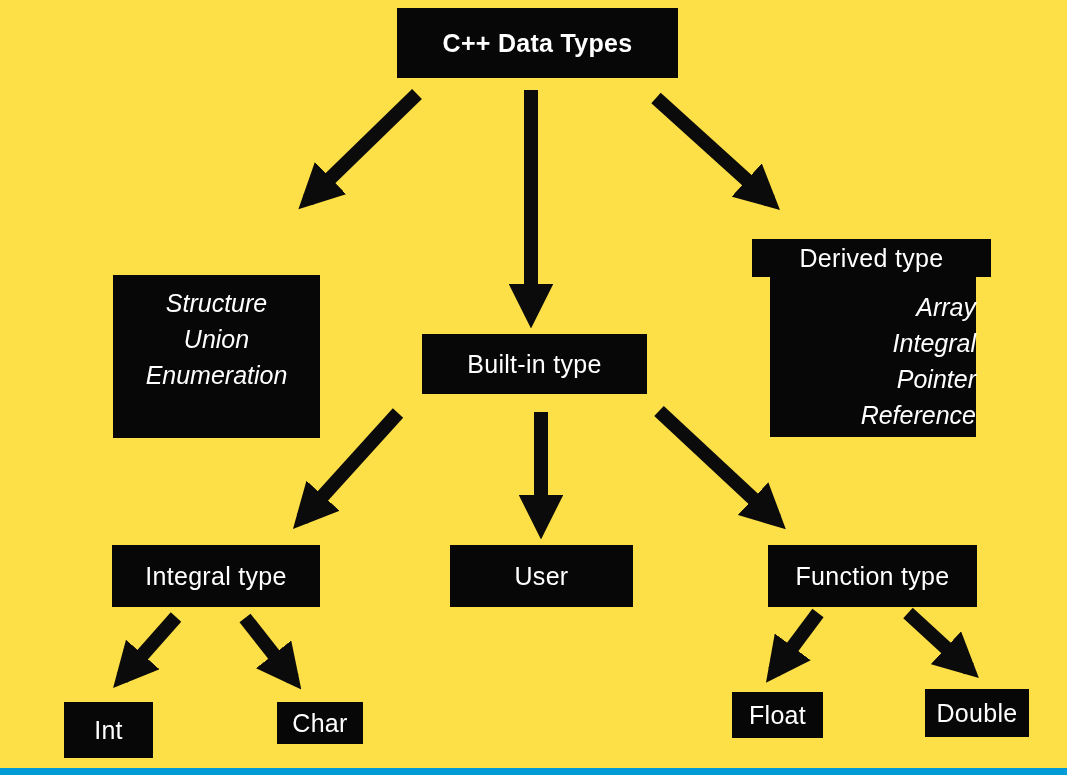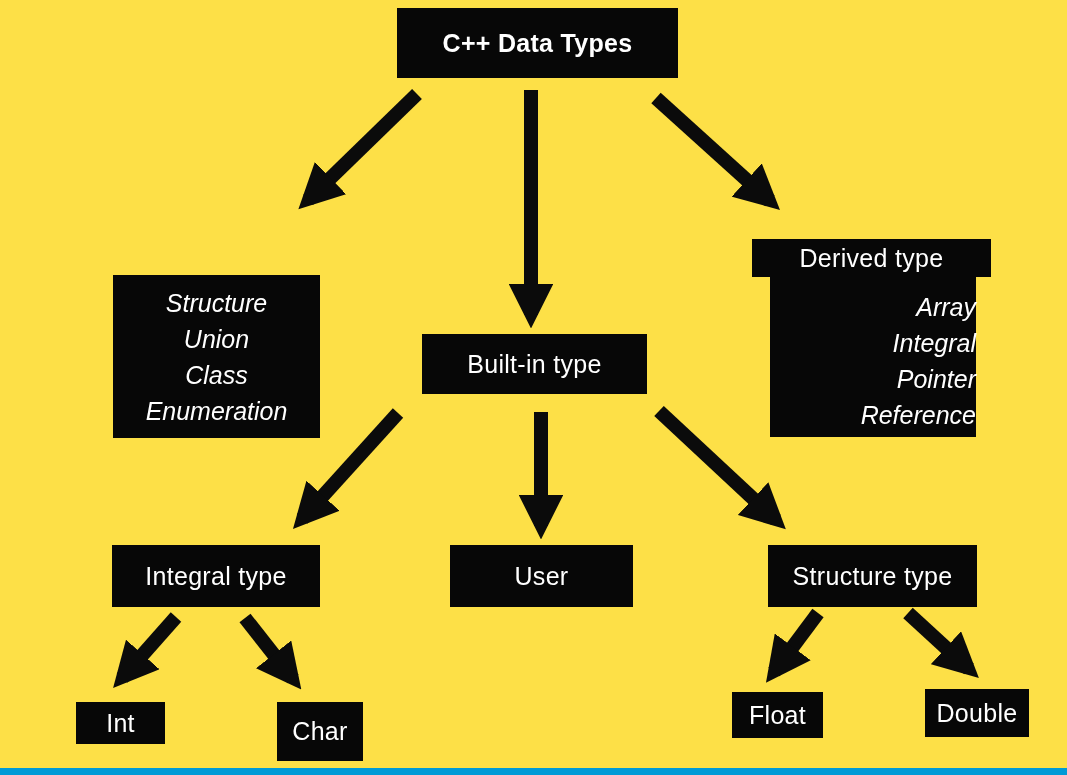--- a/index.html
+++ b/index.html
@@ -61,43 +61,42 @@
     <line x1="818" y1="613" x2="774" y2="672" marker-end="url(#ah)"></line>
     <line x1="908" y1="613" x2="969" y2="669" marker-end="url(#ah)"></line>
   </svg>
 
   <div class="node title" style="left:397px;top:8px;width:281px;height:70px;">C++ Data Types</div>
 
 
   <div class="list-box" style="left:113px;top:275px;width:207px;height:163px;padding-top:10px;box-sizing:border-box;">
     <div class="item">Structure</div>
     <div class="item">Union</div>
-    <div class="item">Class</div>
     <div class="item">Enumeration</div>
   </div>
 
   <div class="node" style="left:752px;top:239px;width:239px;height:38px;">Derived type</div>
 
   <div class="list-box" style="left:770px;top:277px;width:206px;height:160px;padding-top:12px;box-sizing:border-box;text-align:right;">
     <div class="item">Array</div>
     <div class="item">Integral</div>
     <div class="item">Pointer</div>
     <div class="item">Reference</div>
   </div>
 
   <div class="node" style="left:422px;top:334px;width:225px;height:60px;">Built-in type</div>
 
   <div class="node" style="left:112px;top:545px;width:208px;height:62px;">Integral type</div>
 
   <div class="node" style="left:450px;top:545px;width:183px;height:62px;">User</div>
 
-  <div class="node" style="left:768px;top:545px;width:209px;height:62px;">Structure type</div>
+  <div class="node" style="left:768px;top:545px;width:209px;height:62px;">Function type</div>
 
-  <div class="node" style="left:76px;top:702px;width:89px;height:42px;">Int</div>
+  <div class="node" style="left:64px;top:702px;width:89px;height:56px;">Int</div>
 
-  <div class="node" style="left:277px;top:702px;width:86px;height:59px;">Char</div>
+  <div class="node" style="left:277px;top:702px;width:86px;height:42px;">Char</div>
 
   <div class="node" style="left:732px;top:692px;width:91px;height:46px;">Float</div>
 
   <div class="node" style="left:925px;top:689px;width:104px;height:48px;">Double</div>
 
   <div id="bottom-strip"></div>
 </div>
 
 </body></html>

